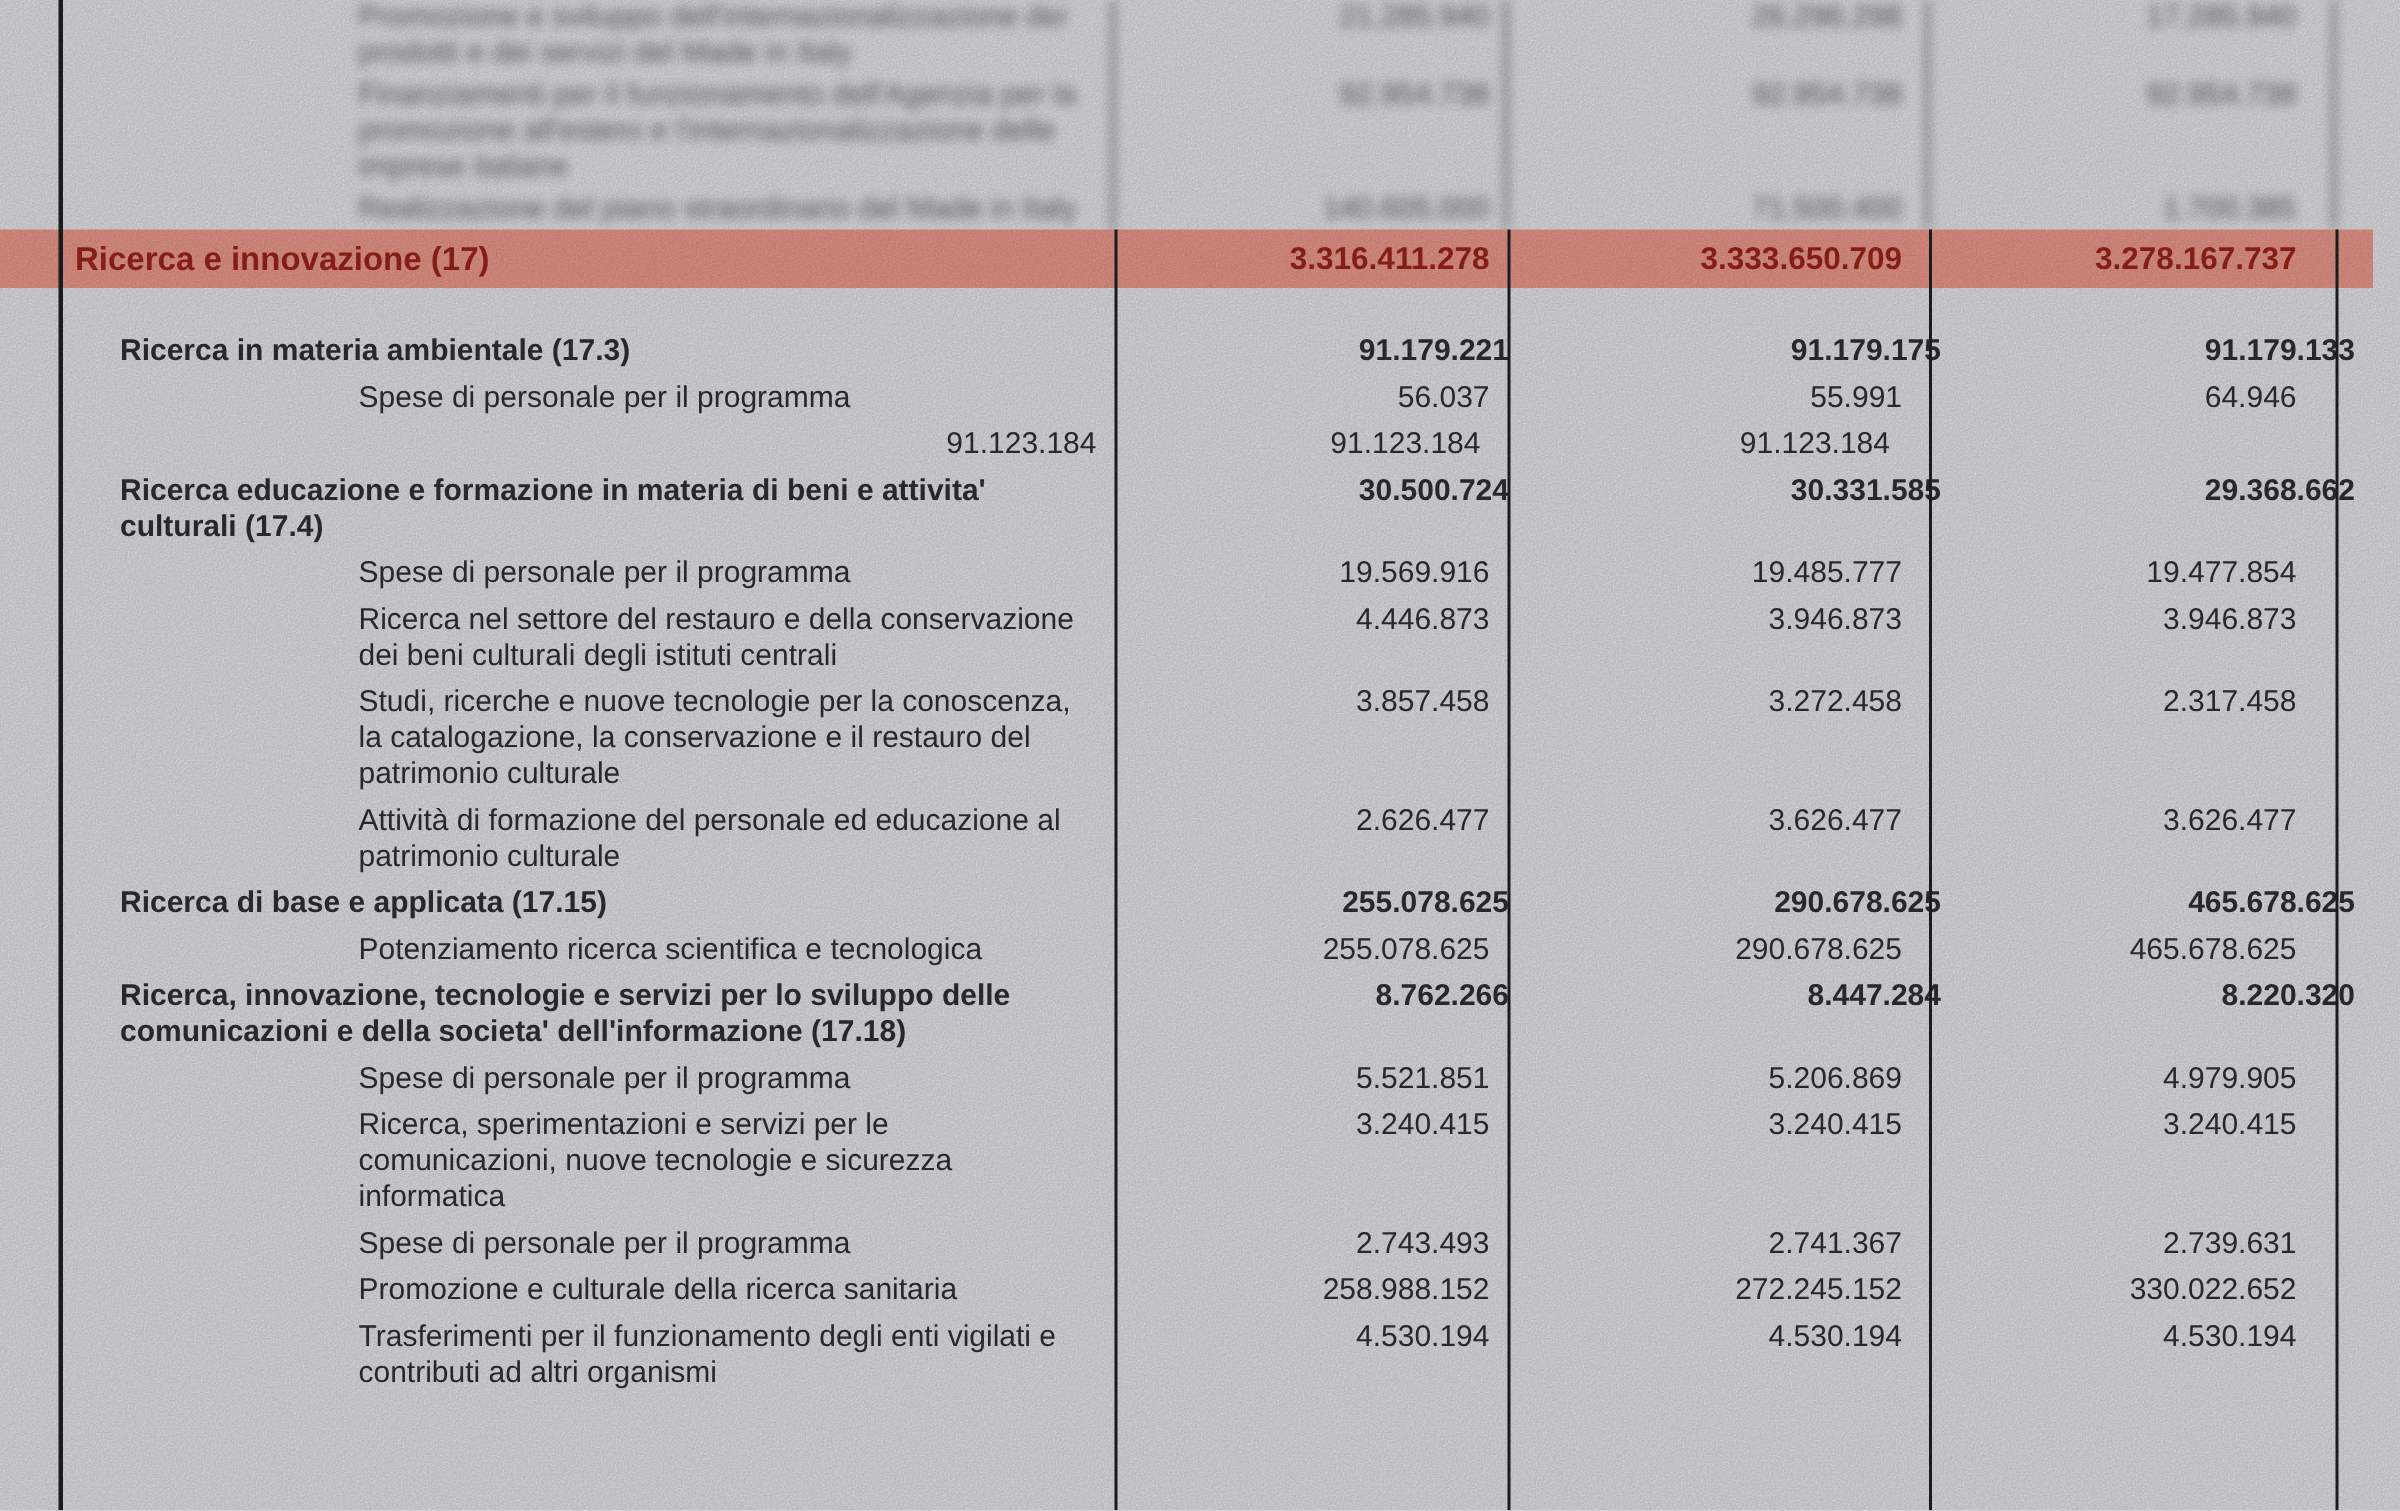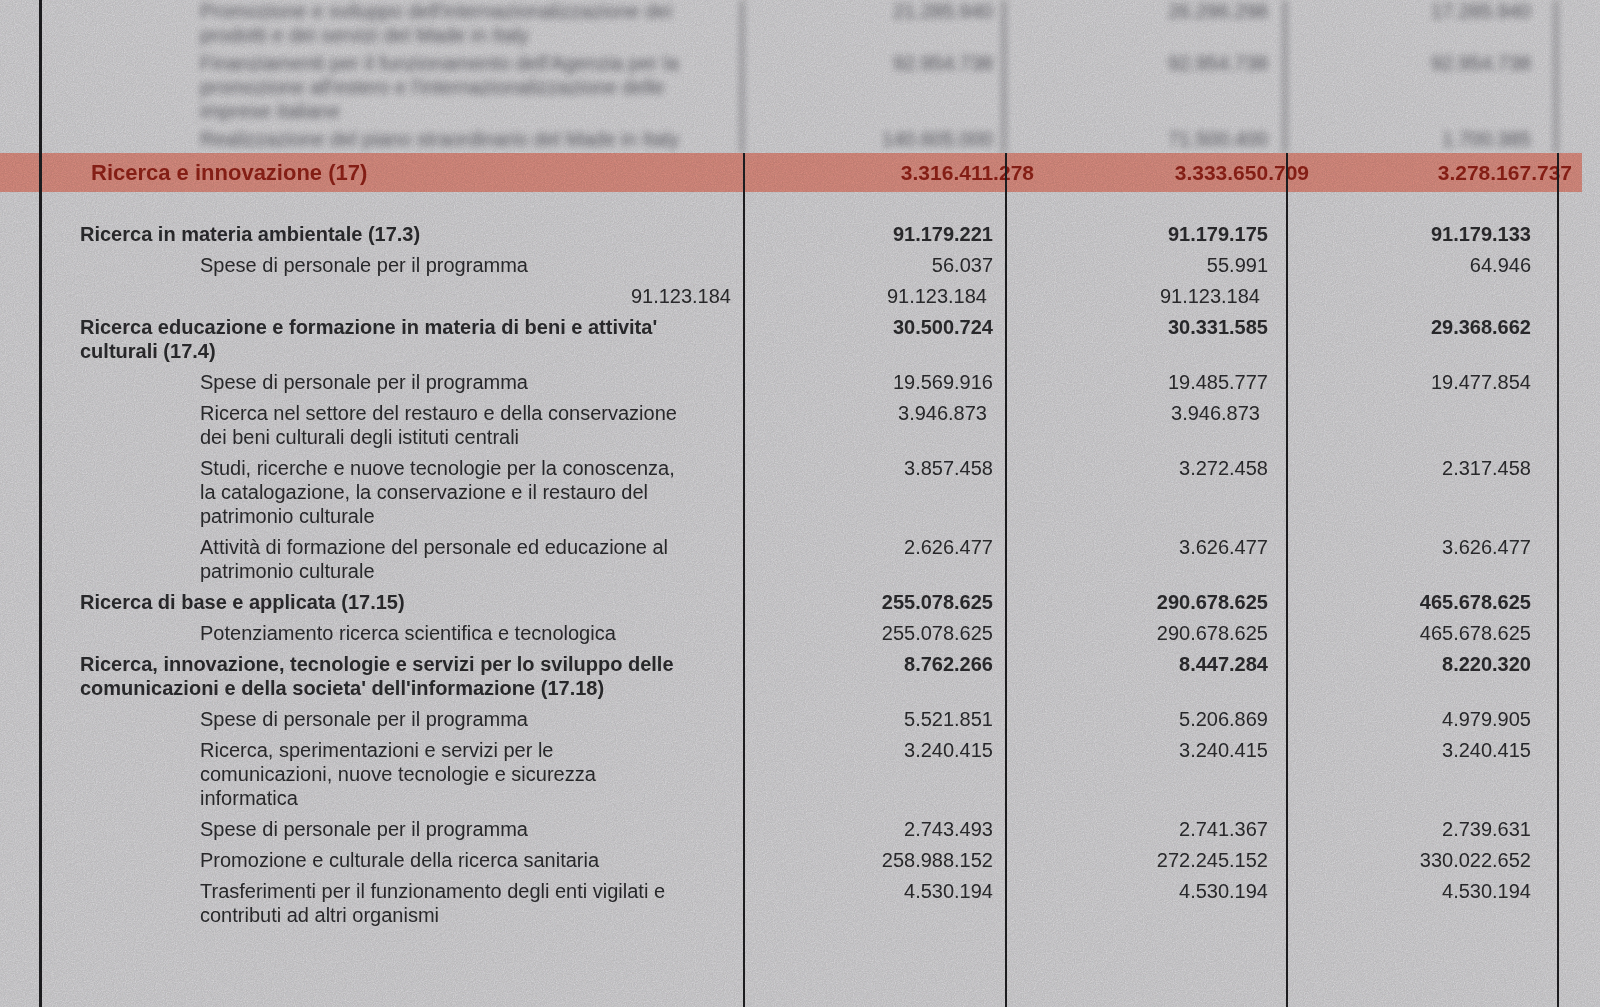--- a/index.html
+++ b/index.html
@@ -4,24 +4,24 @@
 <title>Document</title>
 <style>
   html,body{margin:0;padding:0;background:#c9c9cc;}
   .page{
     position:relative;width:1600px;height:1007px;overflow:hidden;
     background:#eae9ec;color:#2b2b2e;
     font-family:"Liberation Sans",sans-serif;
   }
   
   .row{display:grid;grid-template-columns:703px 262px 281px 271px;margin-top:7px;line-height:24px;font-size:20px;}
-  .row.program{font-weight:700;}
+  .row.program{font-weight:700;gap:13px;}
   .cell{white-space:pre;}
   .row.program > .cell.label{padding-left:40px;}
-  .row.sub > .cell.label{padding-left:160px;}
+  .row.sub > .cell.label{padding-left:160px;margin-left:39px;}
   .cell.val{text-align:right;}
   .val.v1{padding-right:12px;}
   .val.v2{padding-right:18px;}
   .val.v3{padding-right:26px;}
 
   #mainrows{position:absolute;left:40px;top:192px;width:1517px;}
   #mainrows .row:first-child{margin-top:30px;}
 
   
   .blurzone{position:absolute;left:40px;top:0;width:1517px;height:153px;filter:blur(3.6px);opacity:.9;}
@@ -30,21 +30,20 @@
   .blurzone .cell.val{color:#50505a;}
   .vseg{position:absolute;top:0;height:100%;width:2px;background:#46464c;}
   .vseg.s1{left:701px;} .vseg.s2{left:963px;} .vseg.s3{left:1244px;} .vseg.s4{left:1515px;}
 
   
   .band{position:absolute;left:0;top:153px;width:1582px;height:39px;}
   .band-grid{
     position:absolute;left:40px;top:0;bottom:0;width:1439px;
     display:grid;grid-template-columns:703px 262px 281px 271px;align-items:center;
     font-weight:700;
-    padding-left:41px;
   }
   .band .cell.label{padding-left:10px;font-size:22px;}
   .band .cell.val{font-size:21px;}
 
   
   .vline{position:absolute;width:2px;background:#1c1c1f;}
   .vline.l{left:39px;top:0;height:1007px;width:3px;}
   .vline.seg{top:153px;height:854px;}
   .vline.c1{left:743px;} .vline.c2{left:1005px;} .vline.c3{left:1286px;} .vline.r{left:1557px;}
 
@@ -121,20 +120,21 @@
       </div>
       <div class="row sub">
         <div class="cell label">Spese di personale per il programma</div>
         <div class="cell val v1">19.569.916</div>
         <div class="cell val v2">19.485.777</div>
         <div class="cell val v3">19.477.854</div>
       </div>
       <div class="row sub">
         <div class="cell label">Ricerca nel settore del restauro e della conservazione
 dei beni culturali degli istituti centrali</div>
+        <div class="cell val v1">4.446.873</div>
         <div class="cell val v2">3.946.873</div>
         <div class="cell val v3">3.946.873</div>
       </div>
       <div class="row sub">
         <div class="cell label">Studi, ricerche e nuove tecnologie per la conoscenza,
 la catalogazione, la conservazione e il restauro del
 patrimonio culturale</div>
         <div class="cell val v1">3.857.458</div>
         <div class="cell val v2">3.272.458</div>
         <div class="cell val v3">2.317.458</div>

